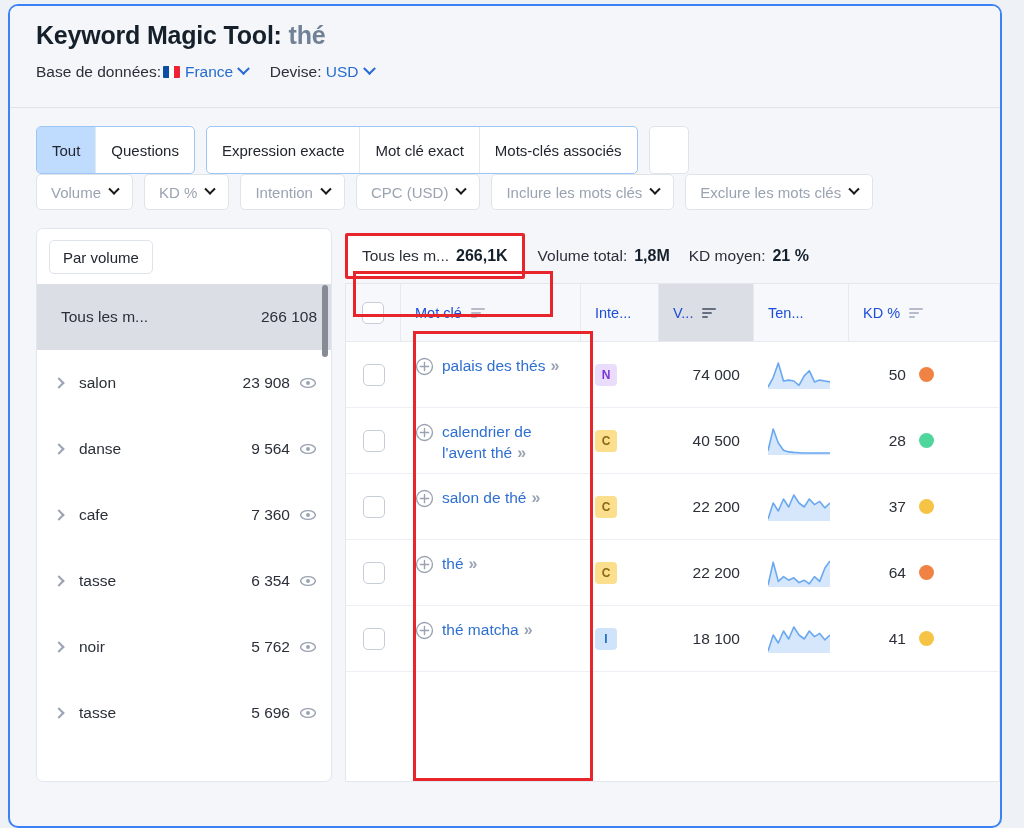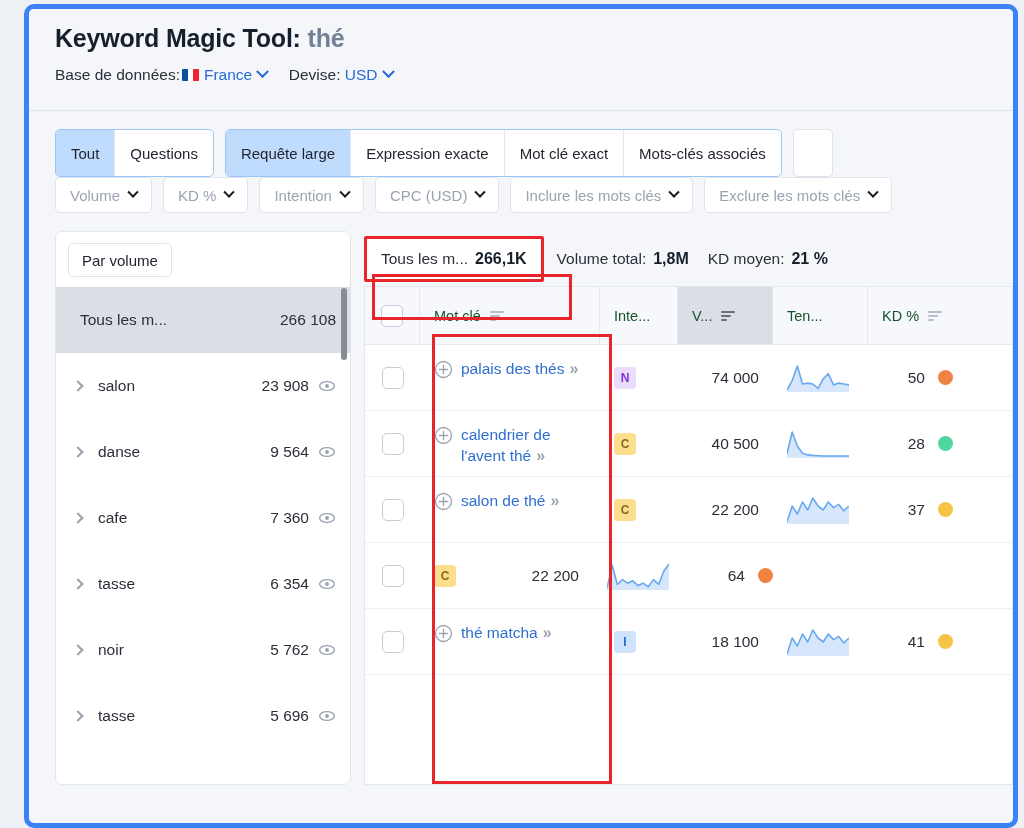--- a/index.html
+++ b/index.html
@@ -4,24 +4,24 @@
 <style>
   * { box-sizing: border-box; margin: 0; padding: 0; }
   html, body {
     width: 1024px; height: 828px;
     background: #eef1f6;
     font-family: "Liberation Sans", sans-serif;
     overflow: hidden;
   }
   .card {
     position: absolute;
-    left: 24px; top: 4px;
+    left: 8px; top: 4px;
     width: 994px; height: 824px;
     background: #f4f6fa;
-    border: 5px solid #3b82f6;
+    border: 2px solid #3b82f6;
     border-radius: 10px;
     overflow: hidden;
   }
 
   
   .hdr { padding: 14px 0 12px 26px; background: #f4f6fa; }
   .hdr-title {
     font-size: 25px; font-weight: bold; color: #15202b;
     letter-spacing: -0.2px; line-height: 30px;
   }
@@ -122,21 +122,21 @@
   .sumcell b { color: #15202b; font-size: 16px; }
   .sum-all { padding: 0 14px; height: 46px; align-items: center;
     border: 3px solid #e8252a; border-radius: 2px; background:#fff; }
   .sum-rest { display: flex; gap: 19px; padding-left: 13px; }
 
   .tbl { background: #fff; border: 1px solid #e2e6ee; border-top: none;
          flex: 1; overflow: hidden; position: relative; }
   .thead { display: flex; height: 58px; border-bottom: 1px solid #e6e9f0;
            background: #f7f8fb; }
   .th { display: flex; align-items: center; gap: 9px; font-size: 14.5px;
-        color: #14532d; border-right: 1px solid #e6e9f0; padding: 0 14px; }
+        color: #1d4ed8; border-right: 1px solid #e6e9f0; padding: 0 14px; }
   .th.vol { background: #dcdee6; }
   .c-check { width: 55px; justify-content: center; padding: 0; }
   .c-kw    { width: 180px; }
   .c-int   { width: 78px; }
   .c-vol   { width: 95px; }
   .c-trend { width: 95px; }
   .c-kd    { width: 123px; border-right: none; }
   .cb { width: 22px; height: 22px; border: 1px solid #c6ccd8; border-radius: 5px;
         background: #fff; cursor: pointer; }
 
@@ -182,21 +182,20 @@
   </div>
   <div class="hdr-rule"></div>
 
   <div class="filters">
     <div class="tabrow">
       <div class="tabgroup sel">
         <div class="tab active">Tout</div>
         <div class="tab">Questions</div>
       </div>
       <div class="tabgroup sel">
-        <div class="tab active">Requête large</div>
         <div class="tab">Expression exacte</div>
         <div class="tab">Mot clé exact</div>
         <div class="tab">Mots-clés associés</div>
       </div>
       <div class="tabgroup">
         <div class="tab">&nbsp;&nbsp;</div>
       </div>
     </div>
 
     <div class="droprow">
@@ -436,20 +435,29 @@
               </div>
               <div class="td c-kd">
                 <span>37</span>
                 <span class="dot" style="background:#f6c445"></span>
               </div>
             </div>
             <div class="trow">
               <div class="td c-check">
                 <div class="cb"></div>
               </div>
+              <div class="td c-kw">
+                <div class="kwwrap">
+                  <svg class="plus" viewBox="0 0 22 22">
+                    <circle cx="11" cy="11" r="9.2" fill="none" stroke="#9aa3b2" stroke-width="1.6"></circle>
+                    <path d="M11 6.2V15.8M6.2 11H15.8" stroke="#9aa3b2" stroke-width="1.6" stroke-linecap="round"></path>
+                  </svg>
+                  <div><span class="kwtext">thé</span><span class="chevs">»</span></div>
+                </div>
+              </div>
               <div class="td c-int">
                 <span class="badge b-C">C</span>
               </div>
               <div class="td c-vol">22 200</div>
               <div class="td c-trend">
                 <svg width="62" height="28" viewBox="0 0 62 28">
                   <polygon points="0,28 0.0,26.0 5.2,3.2 10.3,22.4 15.5,17.6 20.7,21.2 25.8,18.8 31.0,23.6 36.2,21.2 41.3,24.8 46.5,17.6 51.7,22.4 56.8,9.2 62.0,2.0 62,28" fill="#d6e7fb"></polygon>
                   <polyline points="0.0,26.0 5.2,3.2 10.3,22.4 15.5,17.6 20.7,21.2 25.8,18.8 31.0,23.6 36.2,21.2 41.3,24.8 46.5,17.6 51.7,22.4 56.8,9.2 62.0,2.0" fill="none" stroke="#6aa9ef" stroke-width="1.6" stroke-linejoin="round"></polyline>
                 </svg>
               </div>

